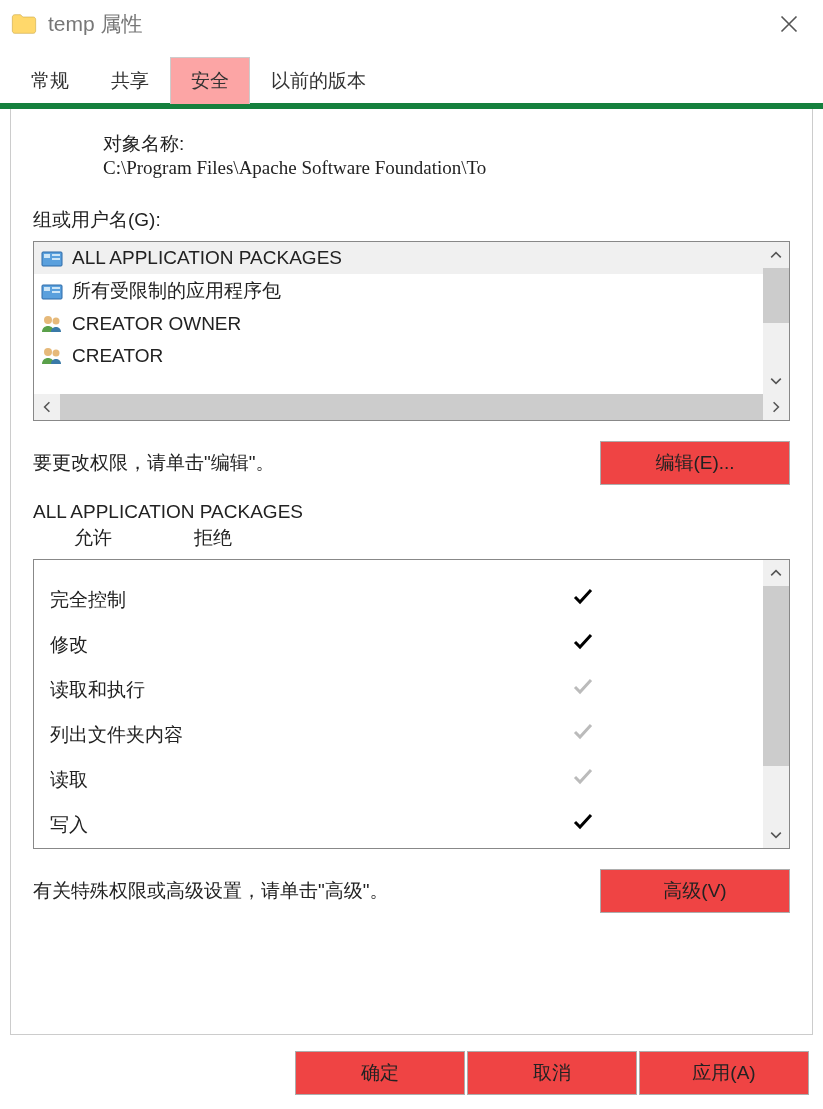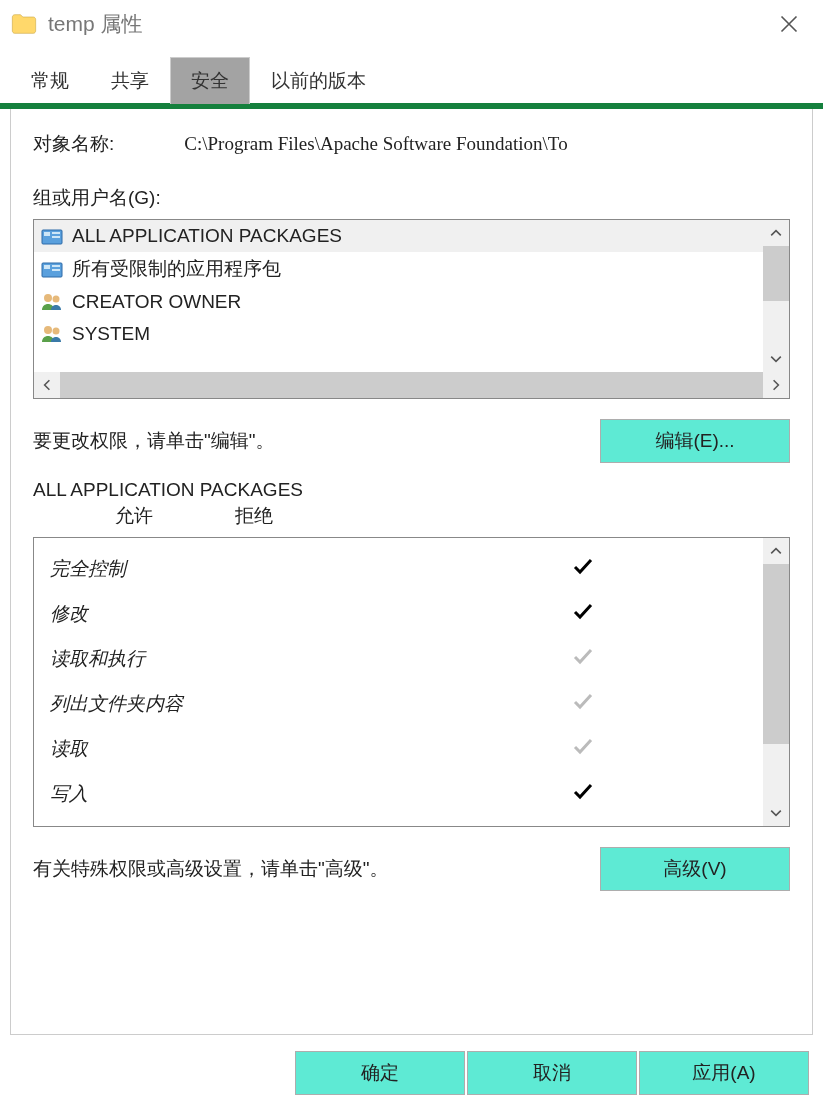--- a/index.html
+++ b/index.html
@@ -45,33 +45,33 @@
     padding: 10px 20px 10px 20px;
     color: #333;
     border: 1px solid transparent;
     border-bottom: none;
     position: relative;
     top: 1px;
     cursor: default;
   }
   .tab.active {
     border-color: #ccc;
-    background: #a3a3a3;
+    background: #fca5a5;
   }
   .content {
     border: 1px solid #ccc;
     border-top: none;
     margin: 0 10px 12px 10px;
     padding: 22px 22px 22px 22px;
     height: 926px;
     position: relative;
   }
   .row { display: flex; margin-bottom: 22px; align-items: baseline; }
   .label { white-space: nowrap; }
-  .obj-name { margin-bottom: 28px; }
+  .obj-name { margin-bottom: 28px; flex-direction: column; }
   .obj-val {
     margin-left: 70px;
     white-space: nowrap;
     overflow: hidden;
     flex: 1;
     font-family: Liberation Serif, serif;
   }
   .listbox {
     border: 1px solid #888;
     height: 180px;
@@ -108,36 +108,36 @@
   }
   .hscroll .harrow{
     width:26px; display:flex; align-items:center; justify-content:center; color:#555;
   }
   .hscroll .htrack{ flex:1; background:#ccc; margin:0; }
   .edit-row{
     display:flex; align-items:center; margin:20px 0 16px 0;
   }
   .edit-row .txt{ flex:1; }
   .winbtn{
-    background:#5eead4; border:1px solid #adadad;
+    background:#ef4444; border:1px solid #adadad;
     padding: 8px 0; text-align:center;
     min-width:190px;
   }
   .perm-head{
     display:flex; margin-top:2px;
   }
   .perm-head .name{ flex:1; }
-  .perm-head .col{ width:120px; text-align:right; }
+  .perm-head .col{ width:120px; text-align:center; }
   .permbox{
     border:1px solid #888; margin-top:8px;
     height:290px; display:flex;
   }
   .permlist{ flex:1; padding:8px 0 8px 16px; }
   .perm-row{
-    display:flex; align-items:center; height:45px;font-style:italic;
+    display:flex; align-items:flex-end; height:45px;
   }
   .perm-row .pname{ flex:1; }
   .perm-row .pcol{ width:120px; text-align:center; }
   .check svg{ width:24px; height:24px; }
   .check.dim svg path{ stroke:#bbb; }
   .check.bold svg path{ stroke:#000; }
   .perm-scroll{
     width:26px; background:#f0f0f0; display:flex; flex-direction:column;
   }
   .perm-scroll .arrow{
@@ -231,21 +231,21 @@
       </div>
       <div class="list-row">
         <span class="user-icon">
           <svg viewBox="0 0 24 24">
               <circle cx="8" cy="8" r="4" fill="#e6b97a"></circle>
               <path d="M2 20c0-4 3-6 6-6s6 2 6 6" fill="#5aa04a"></path>
               <circle cx="16" cy="9" r="3.5" fill="#e6b97a"></circle>
               <path d="M11 20c0-3.5 2.5-5 5-5s5 1.5 5 5" fill="#3a7aa8"></path>
             </svg>
         </span>
-        <span>SYSTEM</span>
+        <span>CREATOR</span>
       </div>
       <div class="vscroll">
         <div class="arrow">
             <svg viewBox="0 0 10 10">
               <path d="M1 7 L5 3 L9 7" stroke="#555" fill="none" stroke-width="1.3"></path>
             </svg>
           </div>
         <div class="thumb"></div>
         <div class="track"></div>
         <div class="arrow">

